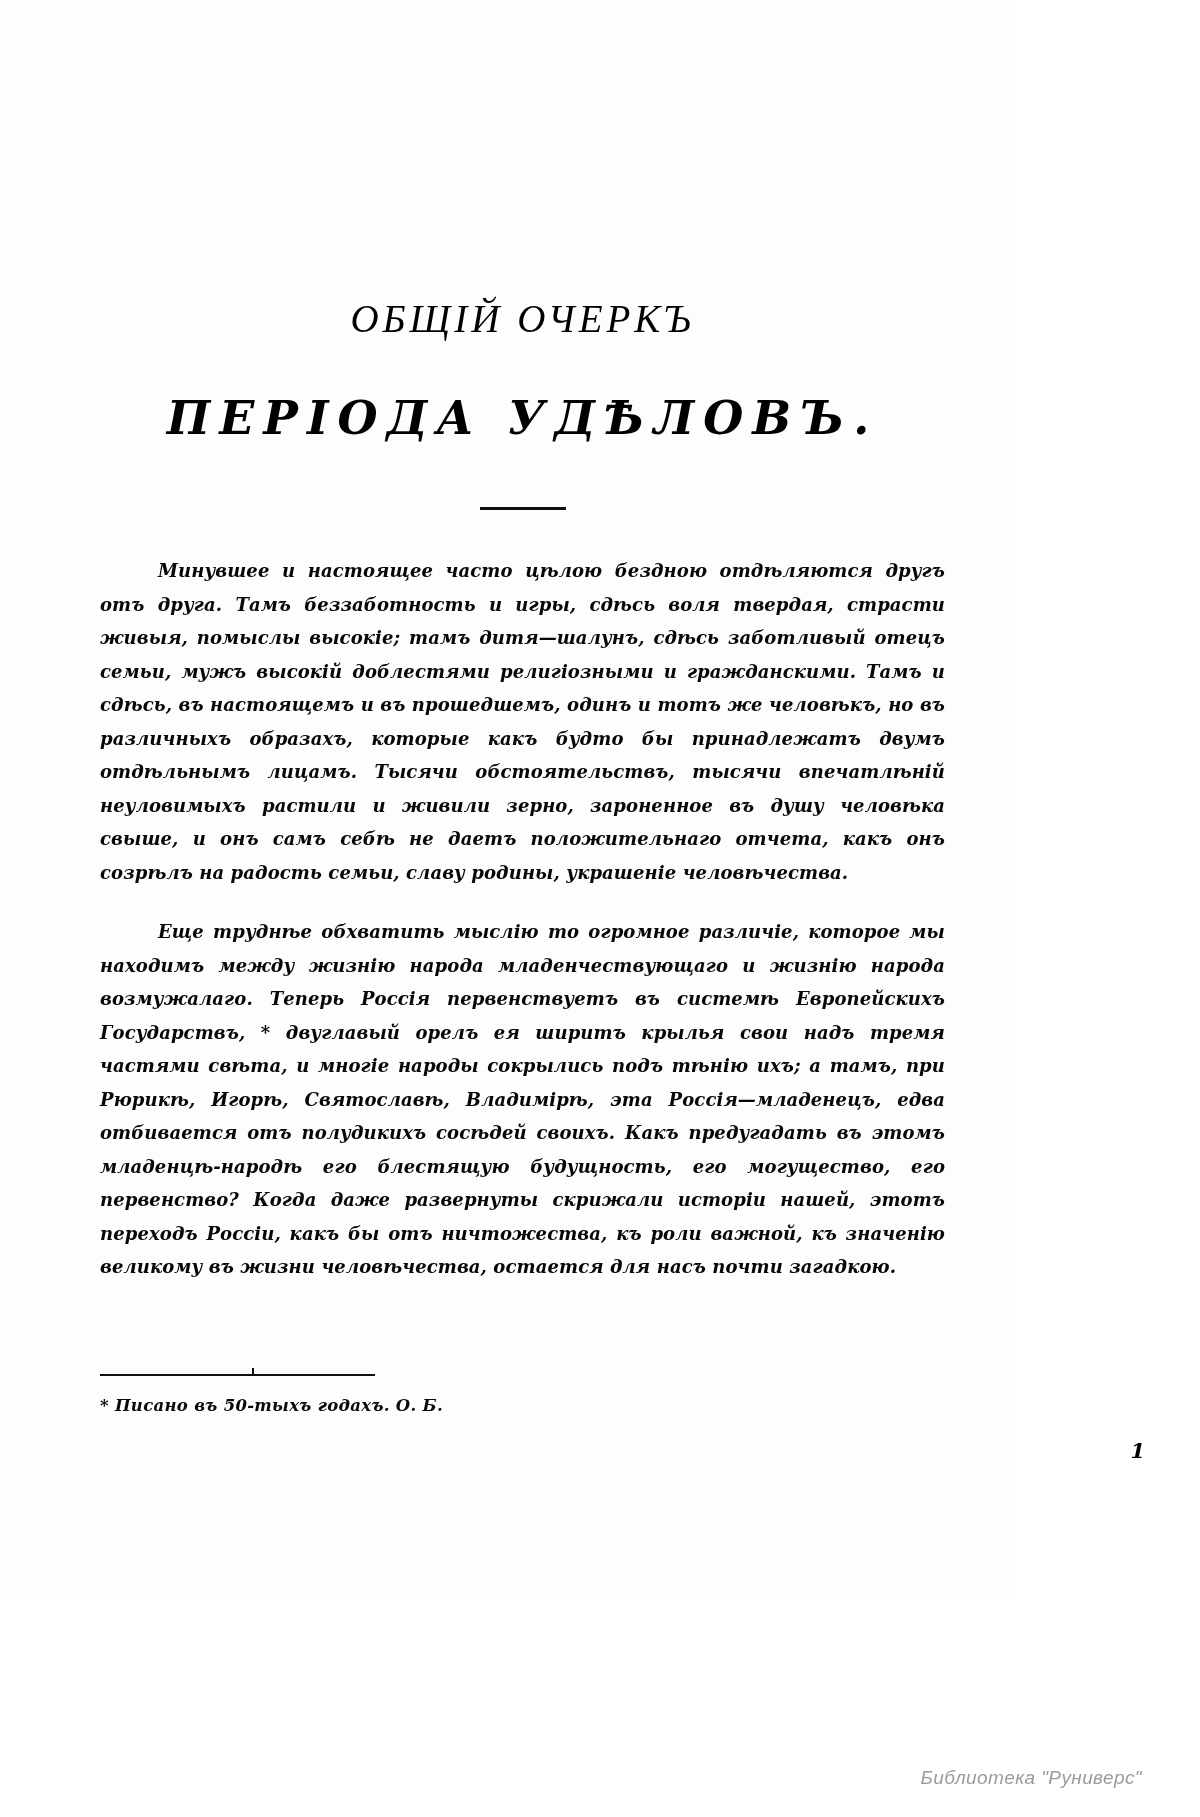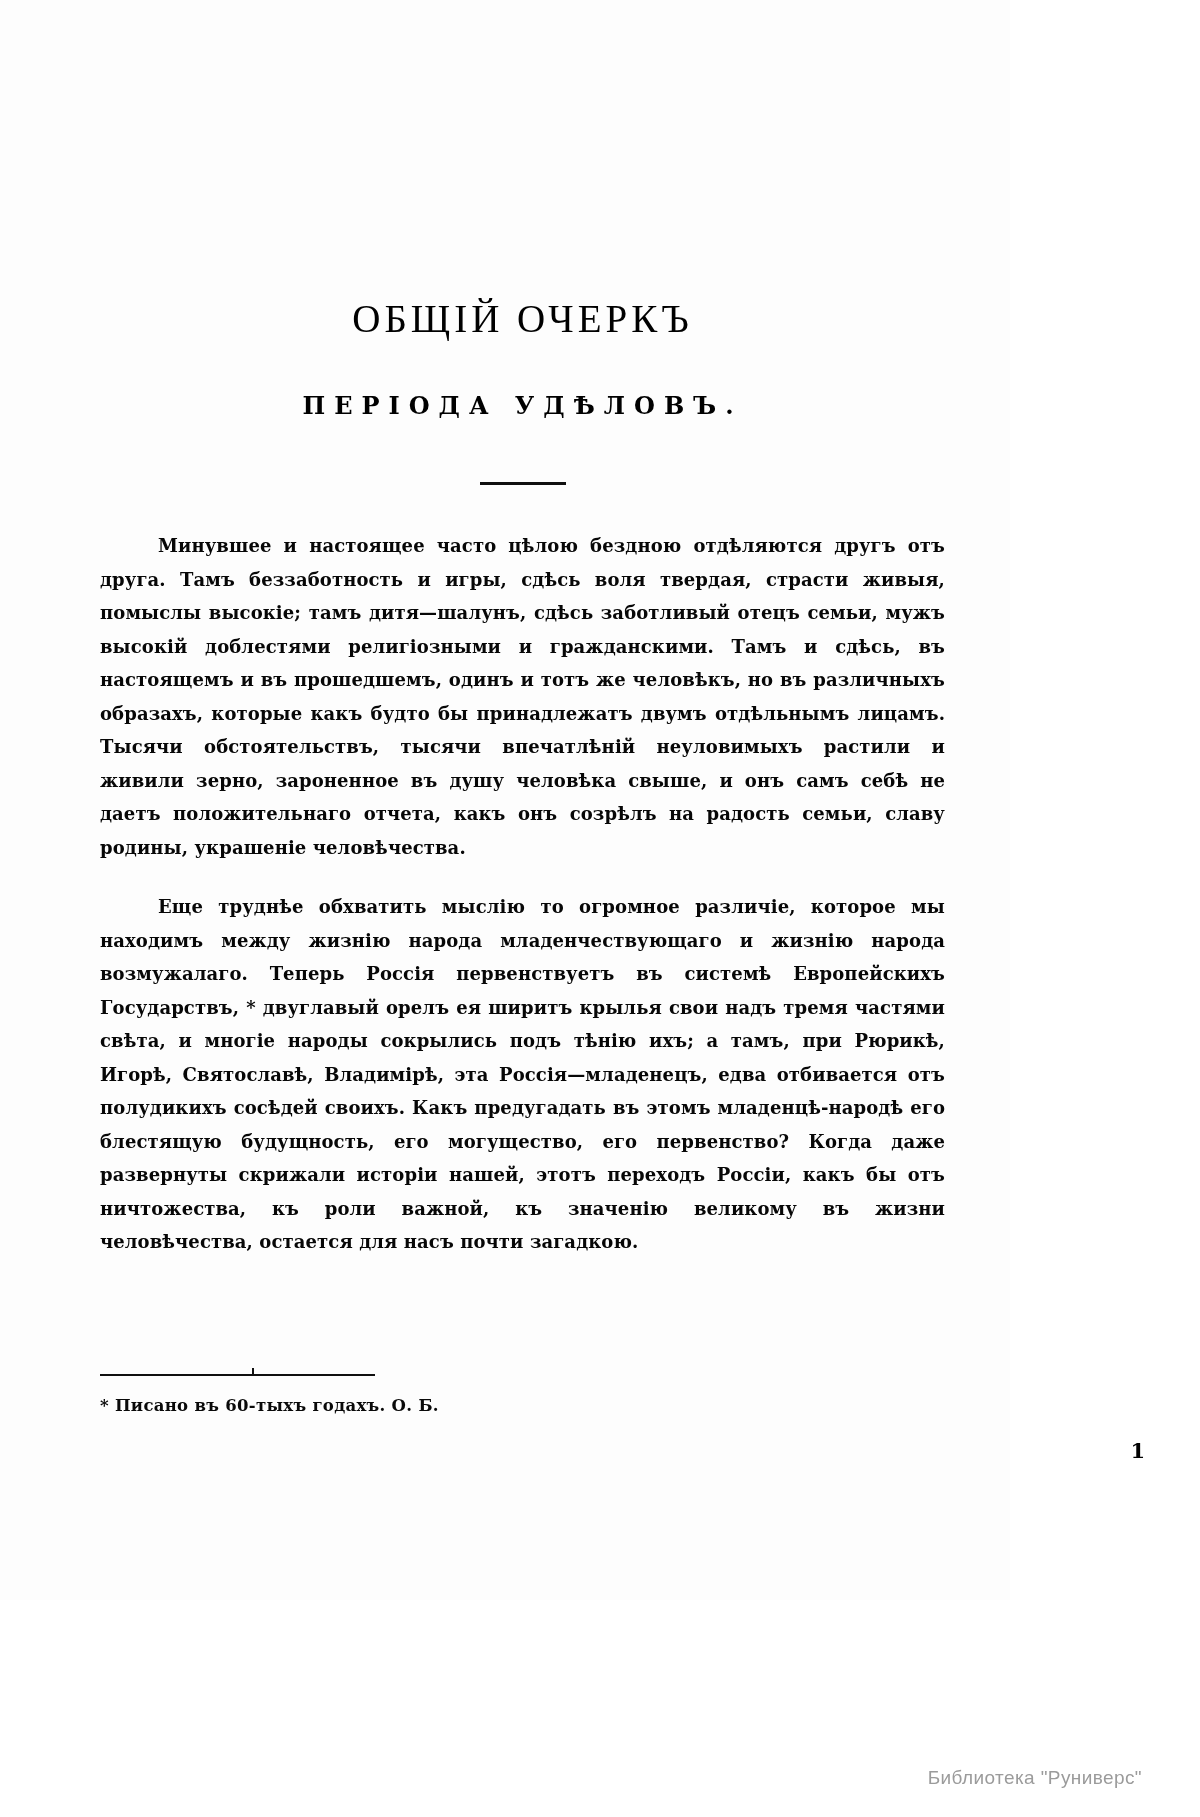--- a/index.html
+++ b/index.html
@@ -8,20 +8,21 @@
     background: #ffffff;
   }
   .page {
     position: relative;
     width: 1200px;
     height: 1817px;
     background: #ffffff;
     overflow: hidden;
     font-family: "Liberation Serif", serif;
     color: #000000;
+    font-style: italic;
   }
   .scan {
     position: absolute;
     left: 0;
     top: 0;
     width: 1010px;
     height: 1600px;
     background: #fdfdfd;
   }
   .content {
@@ -34,21 +35,21 @@
     margin-top: 296px;
     text-align: center;
     font-size: 39px;
     letter-spacing: 4px;
     font-weight: normal;
     font-family: "Liberation Serif", serif;
   }
   .title-sub {
     margin-top: 50px;
     text-align: center;
-    font-size: 24px;
+    font-size: 46px;
     font-weight: bold;
     letter-spacing: 9px;
     font-family: "DejaVu Serif", serif;
   }
   .rule-short {
     width: 86px;
     height: 3px;
     background: #101010;
     margin: 62px auto 0 auto;
   }
@@ -127,18 +128,18 @@
     <div class="rule-short"></div>
 
     <div class="body-text">
       <p>Минувшее и настоящее часто цѣлою бездною отдѣляются другъ отъ друга. Тамъ беззаботность и игры, сдѣсь воля твердая, страсти живыя, помыслы высокіе; тамъ дитя—шалунъ, сдѣсь заботливый отецъ семьи, мужъ высокій доблестями религіозными и гражданскими. Тамъ и сдѣсь, въ настоящемъ и въ прошедшемъ, одинъ и тотъ же человѣкъ, но въ различныхъ образахъ, которые какъ будто бы принадлежатъ двумъ отдѣльнымъ лицамъ. Тысячи обстоятельствъ, тысячи впечатлѣній неуловимыхъ растили и живили зерно, зароненное въ душу человѣка свыше, и онъ самъ себѣ не даетъ положительнаго отчета, какъ онъ созрѣлъ на радость семьи, славу родины, украшеніе человѣчества.</p>
       <p>Еще труднѣе обхватить мыслію то огромное различіе, которое мы находимъ между жизнію народа младенчествующаго и жизнію народа возмужалаго. Теперь Россія первенствуетъ въ системѣ Европейскихъ Государствъ, * двуглавый орелъ ея ширитъ крылья свои надъ тремя частями свѣта, и многіе народы сокрылись подъ тѣнію ихъ; а тамъ, при Рюрикѣ, Игорѣ, Святославѣ, Владимірѣ, эта Россія—младенецъ, едва отбивается отъ полудикихъ сосѣдей своихъ. Какъ предугадать въ этомъ младенцѣ-народѣ его блестящую будущность, его могущество, его первенство? Когда даже развернуты скрижали исторіи нашей, этотъ переходъ Россіи, какъ бы отъ ничтожества, къ роли важной, къ значенію великому въ жизни человѣчества, остается для насъ почти загадкою.</p>
     </div>
   </div>
 
   <div class="footnote-tick"></div>
   <div class="footnote-rule"></div>
-  <div class="footnote">* Писано въ 60-тыхъ годахъ. О. Б.</div>
+  <div class="footnote">* Писано въ 50-тыхъ годахъ. О. Б.</div>
 
   <div class="page-number">1</div>
 
   <div class="watermark">Библиотека "Руниверс"</div>
 </div>
 
 </body></html>

